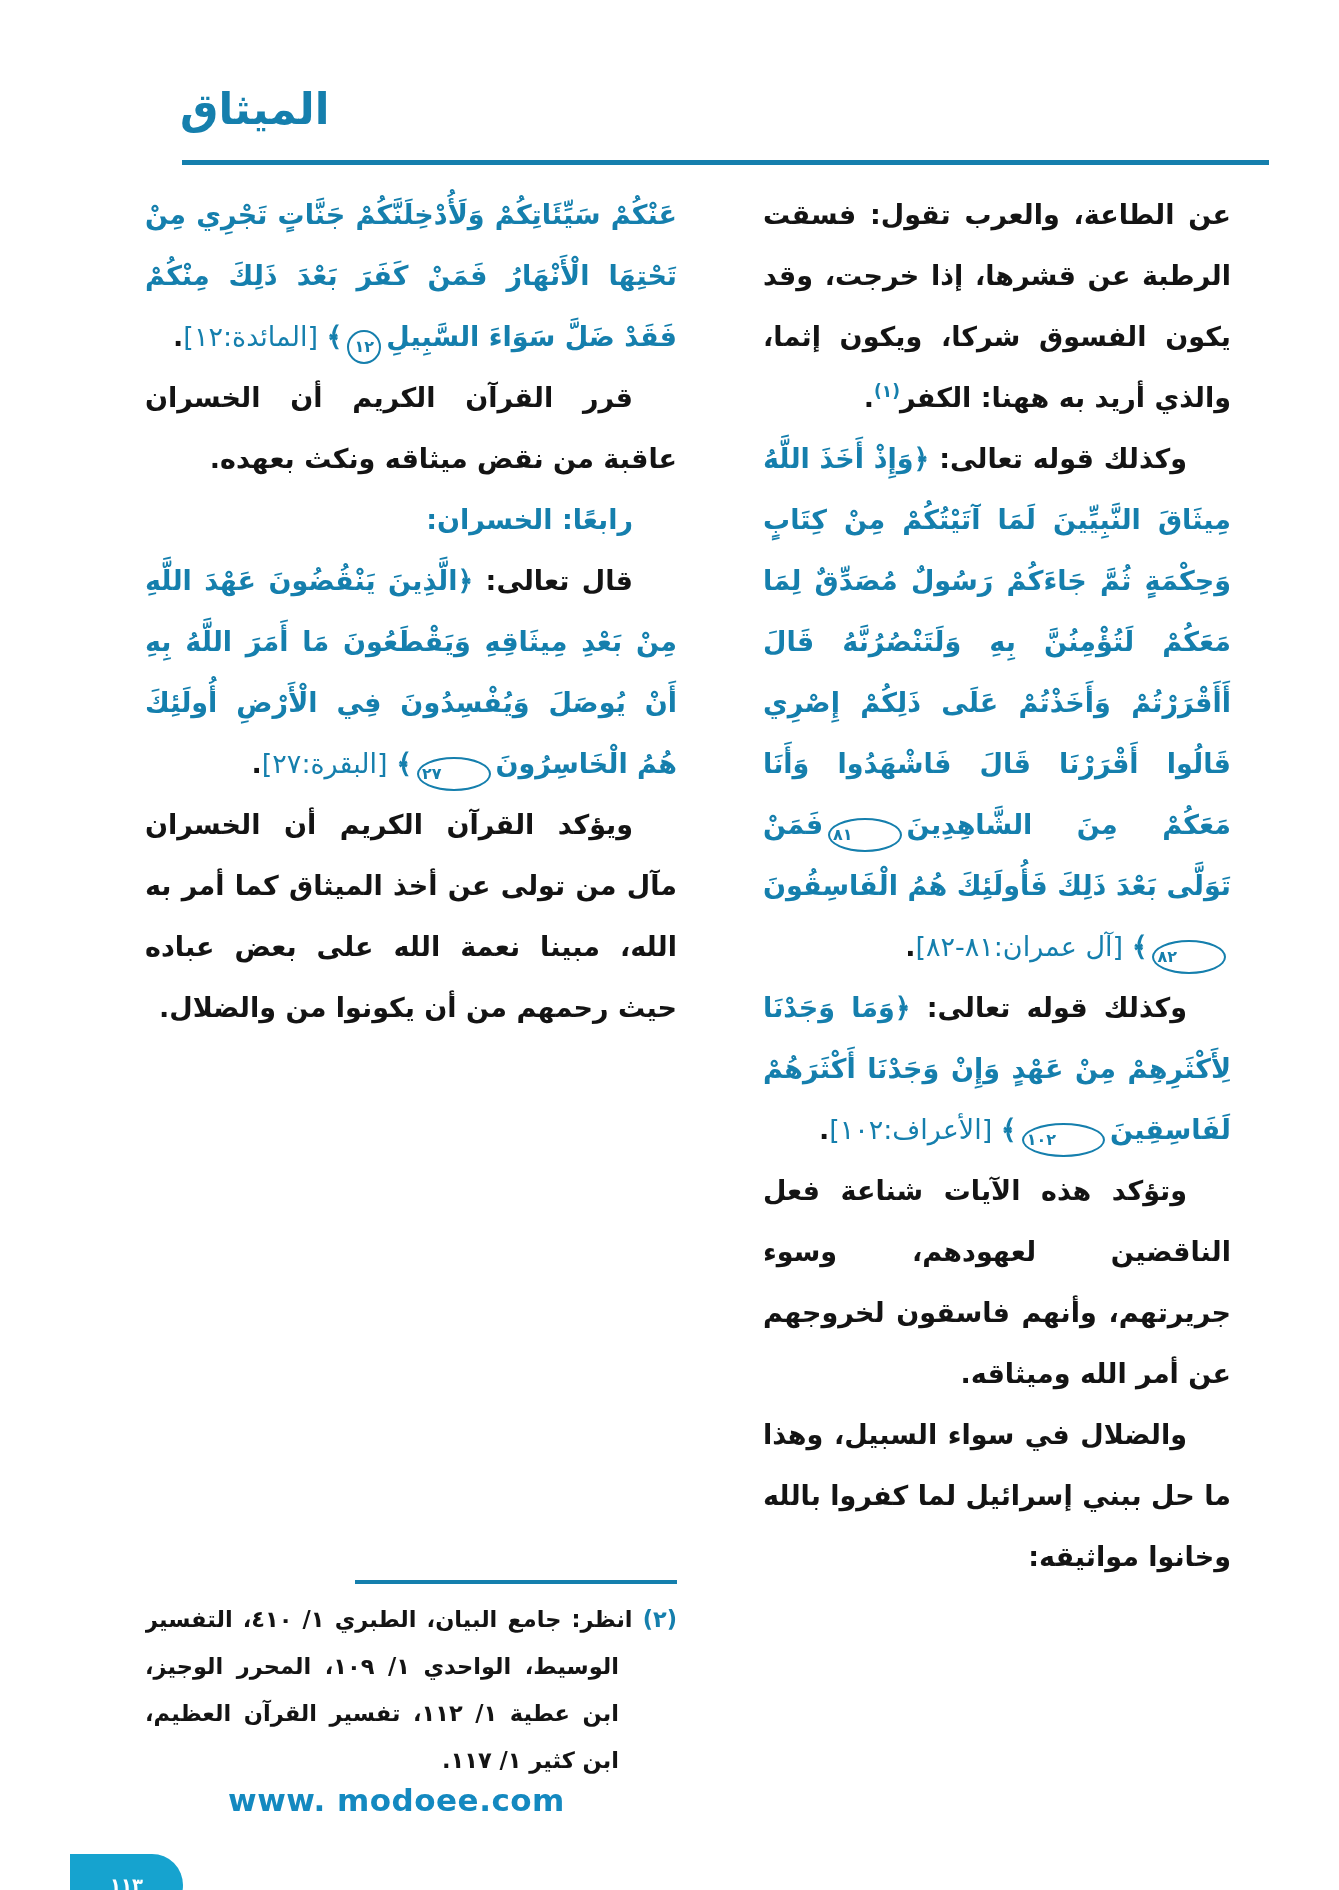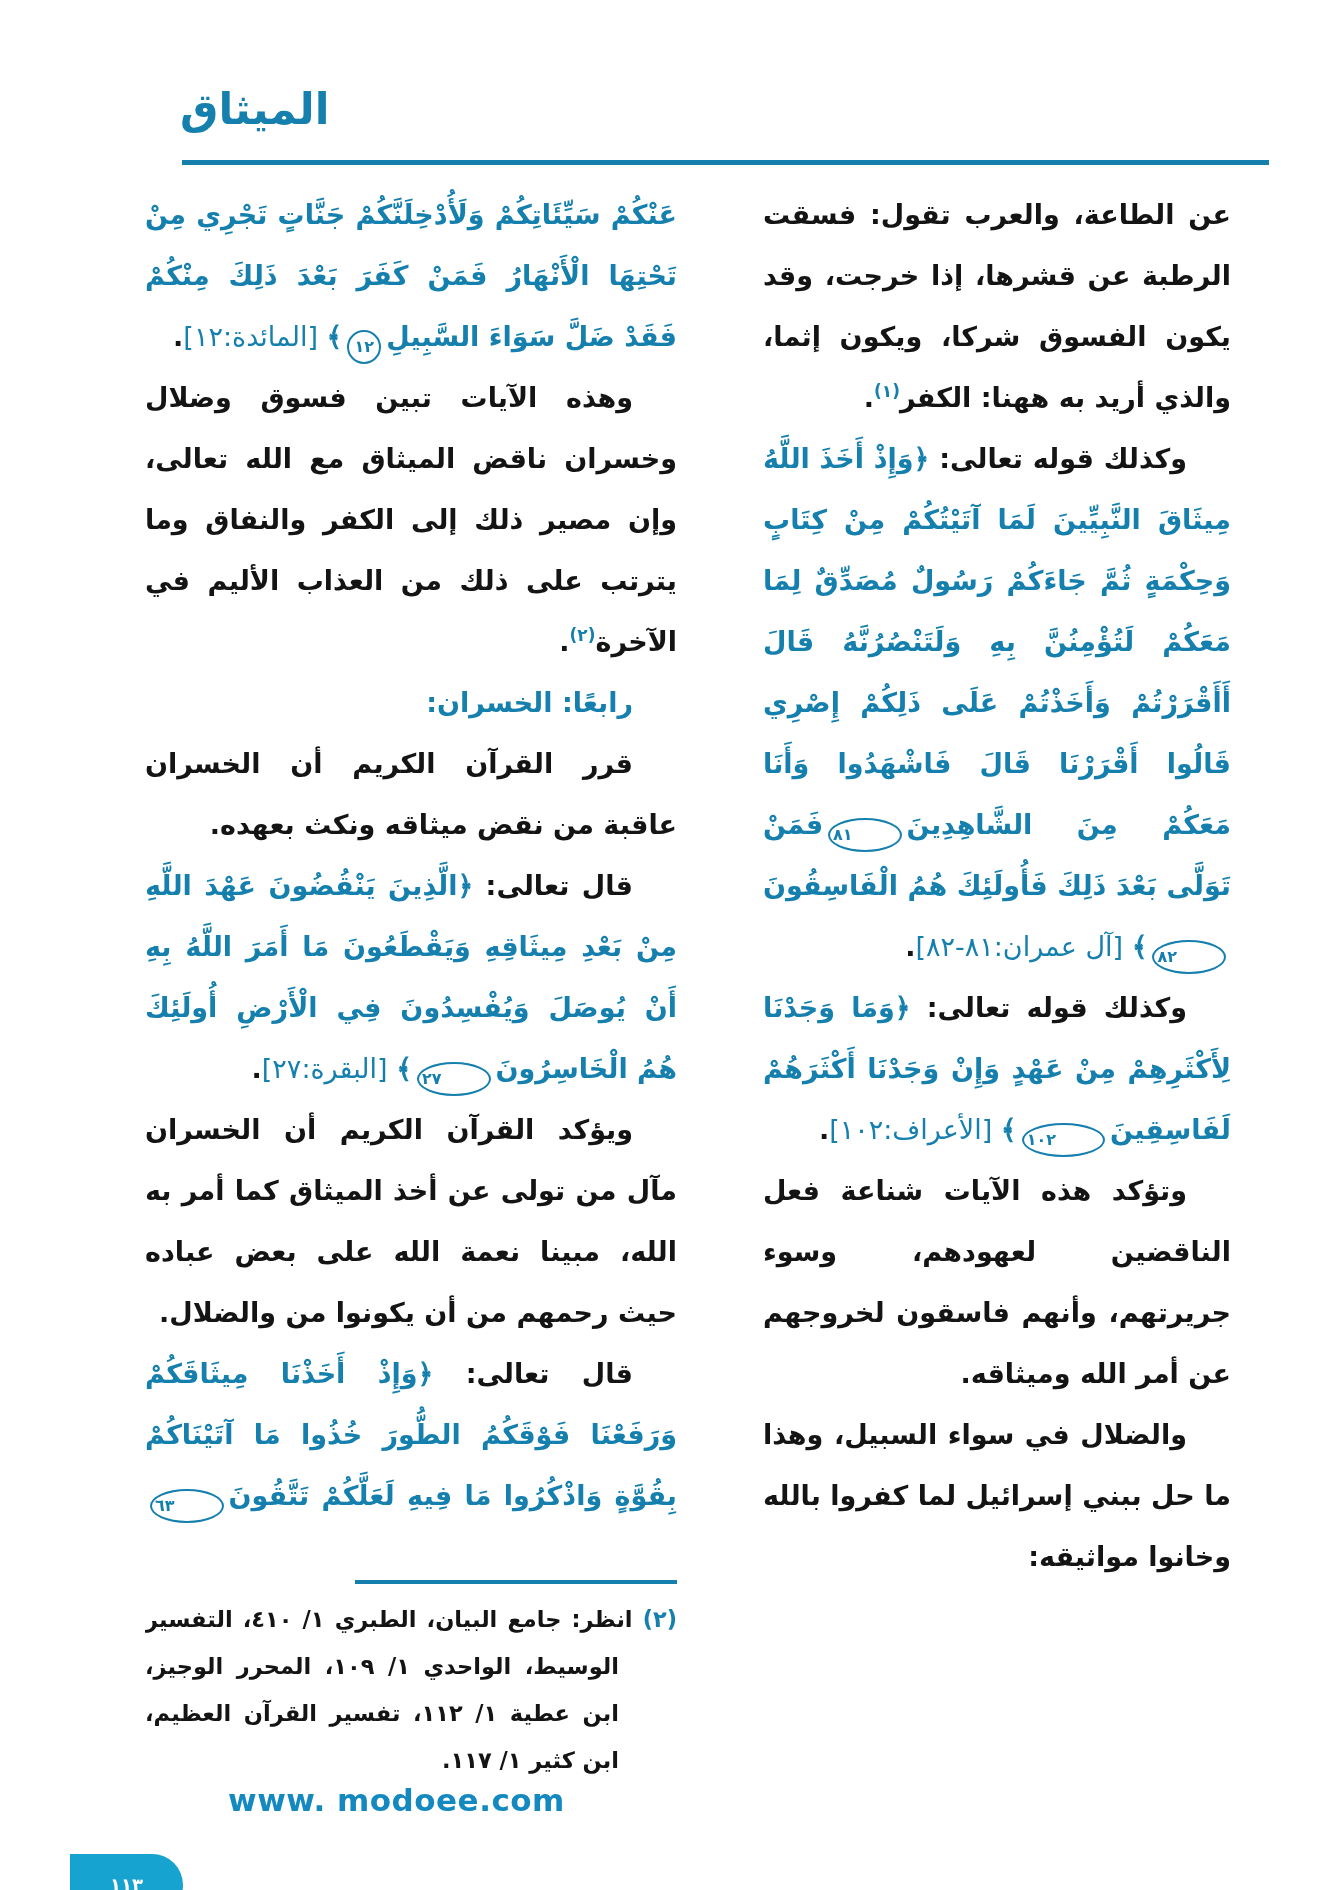--- a/index.html
+++ b/index.html
@@ -80,26 +80,24 @@
           <p class="para"><span class="run-body">وكذلك قوله تعالى: </span><span class="run-qbracket">﴿</span><span class="run-quran">وَإِذْ أَخَذَ اللَّهُ مِيثَاقَ النَّبِيِّينَ لَمَا آتَيْتُكُمْ مِنْ كِتَابٍ وَحِكْمَةٍ ثُمَّ جَاءَكُمْ رَسُولٌ مُصَدِّقٌ لِمَا مَعَكُمْ لَتُؤْمِنُنَّ بِهِ وَلَتَنْصُرُنَّهُ قَالَ أَأَقْرَرْتُمْ وَأَخَذْتُمْ عَلَى ذَلِكُمْ إِصْرِي قَالُوا أَقْرَرْنَا قَالَ فَاشْهَدُوا وَأَنَا مَعَكُمْ مِنَ الشَّاهِدِينَ</span><span class="run-ayah">٨١</span><span class="run-quran">فَمَنْ تَوَلَّى بَعْدَ ذَلِكَ فَأُولَئِكَ هُمُ الْفَاسِقُونَ</span><span class="run-ayah">٨٢</span><span class="run-qbracket">﴾</span><span class="run-ref"> [آل عمران:٨١-٨٢]</span><span class="run-body">.</span></p>
           <p class="para"><span class="run-body">وكذلك قوله تعالى: </span><span class="run-qbracket">﴿</span><span class="run-quran">وَمَا وَجَدْنَا لِأَكْثَرِهِمْ مِنْ عَهْدٍ وَإِنْ وَجَدْنَا أَكْثَرَهُمْ لَفَاسِقِينَ</span><span class="run-ayah">١٠٢</span><span class="run-qbracket">﴾</span><span class="run-ref"> [الأعراف:١٠٢]</span><span class="run-body">.</span></p>
           <p class="para"><span class="run-body">وتؤكد هذه الآيات شناعة فعل الناقضين لعهودهم، وسوء جريرتهم، وأنهم فاسقون لخروجهم عن أمر الله وميثاقه.</span></p>
           <p class="para"><span class="run-body">والضلال في سواء السبيل، وهذا ما حل ببني إسرائيل لما كفروا بالله وخانوا مواثيقه:</span></p>
         </div>
     </section>
 
     <section class="col col-left">
       <div class="col-body" id="col-left-body">
           <p class="para no-indent"><span class="run-quran">عَنْكُمْ سَيِّئَاتِكُمْ وَلَأُدْخِلَنَّكُمْ جَنَّاتٍ تَجْرِي مِنْ تَحْتِهَا الْأَنْهَارُ فَمَنْ كَفَرَ بَعْدَ ذَلِكَ مِنْكُمْ فَقَدْ ضَلَّ سَوَاءَ السَّبِيلِ</span><span class="run-ayah">١٢</span><span class="run-qbracket">﴾</span><span class="run-ref"> [المائدة:١٢]</span><span class="run-body">.</span></p>
-          <p class="para"><span class="run-body">وهذه الآيات تبين فسوق وضلال وخسران ناقض الميثاق مع الله تعالى، وإن مصير ذلك إلى الكفر والنفاق وما يترتب على ذلك من العذاب الأليم في الآخرة</span><span class="run-fnref">(٢)</span><span class="run-body">.</span></p>
+          <p class="para"><span class="run-body">قرر القرآن الكريم أن الخسران عاقبة من نقض ميثاقه ونكث بعهده.</span></p>
           <p class="para"><span class="run-heading">رابعًا: الخسران:</span></p>
-          <p class="para"><span class="run-body">قرر القرآن الكريم أن الخسران عاقبة من نقض ميثاقه ونكث بعهده.</span></p>
           <p class="para"><span class="run-body">قال تعالى: </span><span class="run-qbracket">﴿</span><span class="run-quran">الَّذِينَ يَنْقُضُونَ عَهْدَ اللَّهِ مِنْ بَعْدِ مِيثَاقِهِ وَيَقْطَعُونَ مَا أَمَرَ اللَّهُ بِهِ أَنْ يُوصَلَ وَيُفْسِدُونَ فِي الْأَرْضِ أُولَئِكَ هُمُ الْخَاسِرُونَ</span><span class="run-ayah">٢٧</span><span class="run-qbracket">﴾</span><span class="run-ref"> [البقرة:٢٧]</span><span class="run-body">.</span></p>
           <p class="para"><span class="run-body">ويؤكد القرآن الكريم أن الخسران مآل من تولى عن أخذ الميثاق كما أمر به الله، مبينا نعمة الله على بعض عباده حيث رحمهم من أن يكونوا من والضلال.</span></p>
-          <p class="para cont-end"><span class="run-body">قال تعالى: </span><span class="run-qbracket">﴿</span><span class="run-quran">وَإِذْ أَخَذْنَا مِيثَاقَكُمْ وَرَفَعْنَا فَوْقَكُمُ الطُّورَ خُذُوا مَا آتَيْنَاكُمْ بِقُوَّةٍ وَاذْكُرُوا مَا فِيهِ لَعَلَّكُمْ تَتَّقُونَ</span><span class="run-ayah">٦٣</span></p>
         </div>
       <div class="fn-block">
         <div class="fn-sep"></div>
         <div class="fn">
           <p><span class="fn-marker">(٢)</span> <span>انظر: جامع البيان، الطبري ١/ ٤١٠، التفسير الوسيط، الواحدي ١/ ١٠٩، المحرر الوجيز، ابن عطية ١/ ١١٢، تفسير القرآن العظيم، ابن كثير ١/ ١١٧.</span></p>
         </div>
       </div>
     </section>
 
   </main>

